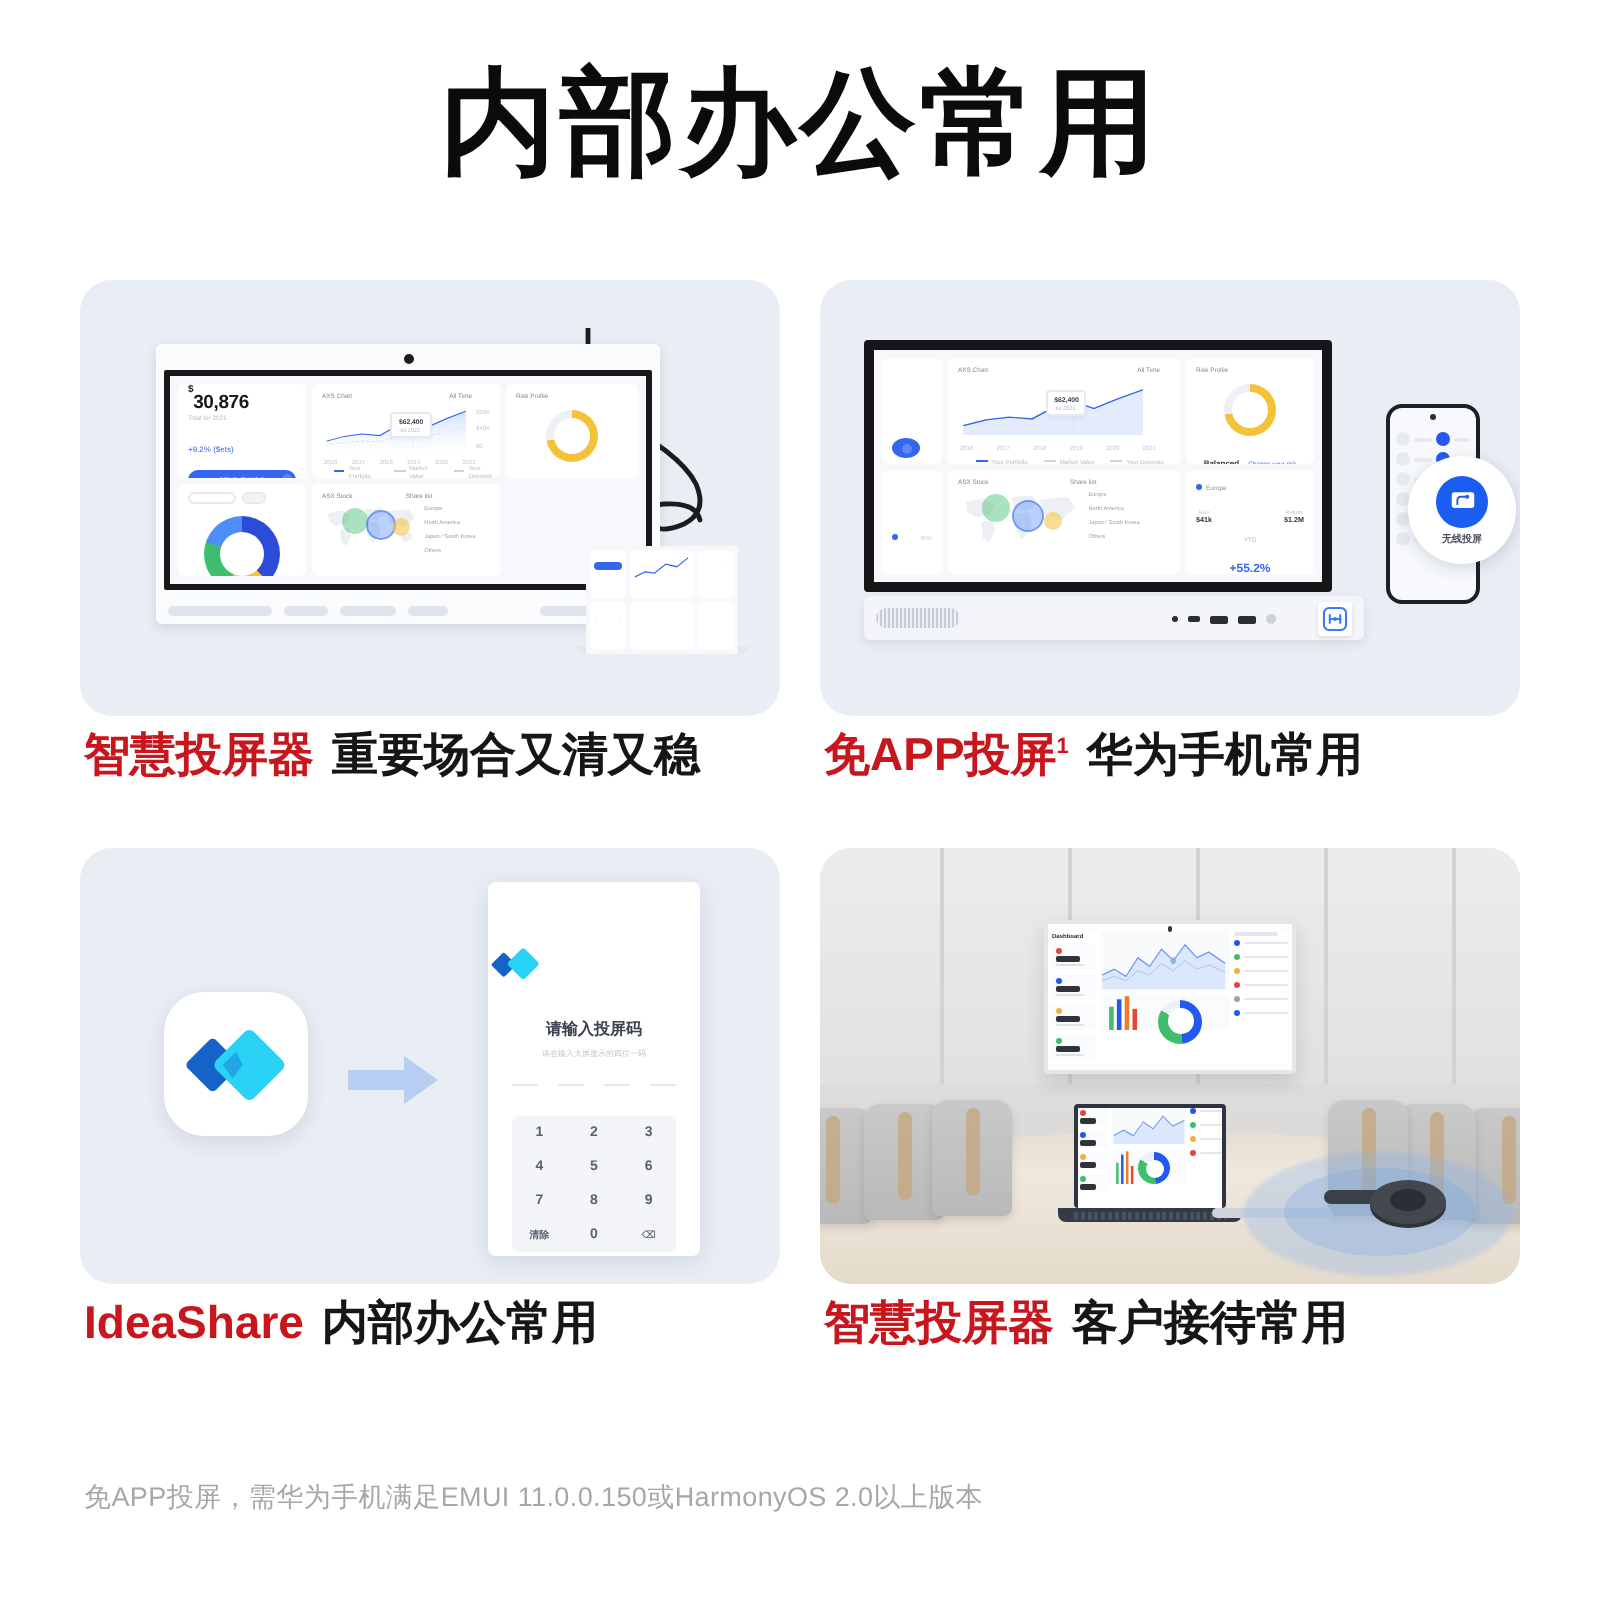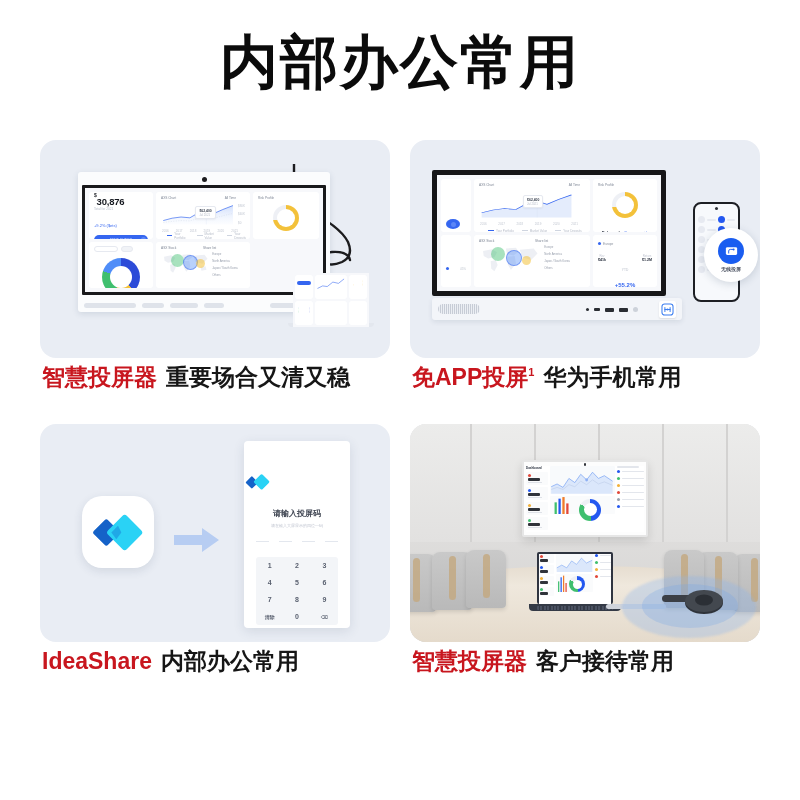--- a/index.html
+++ b/index.html
@@ -886,14 +886,15 @@
         </div>
       </div>
 
       <div class="caption">
         <span class="hl">智慧投屏器</span><span class="sub">客户接待常用</span>
       </div>
     </div>
 
   </div>
 
+  <div class="footnote">免APP投屏，需华为手机满足EMUI 11.0.0.150或HarmonyOS 2.0以上版本</div>
 
 </div>
 
 </body></html>

